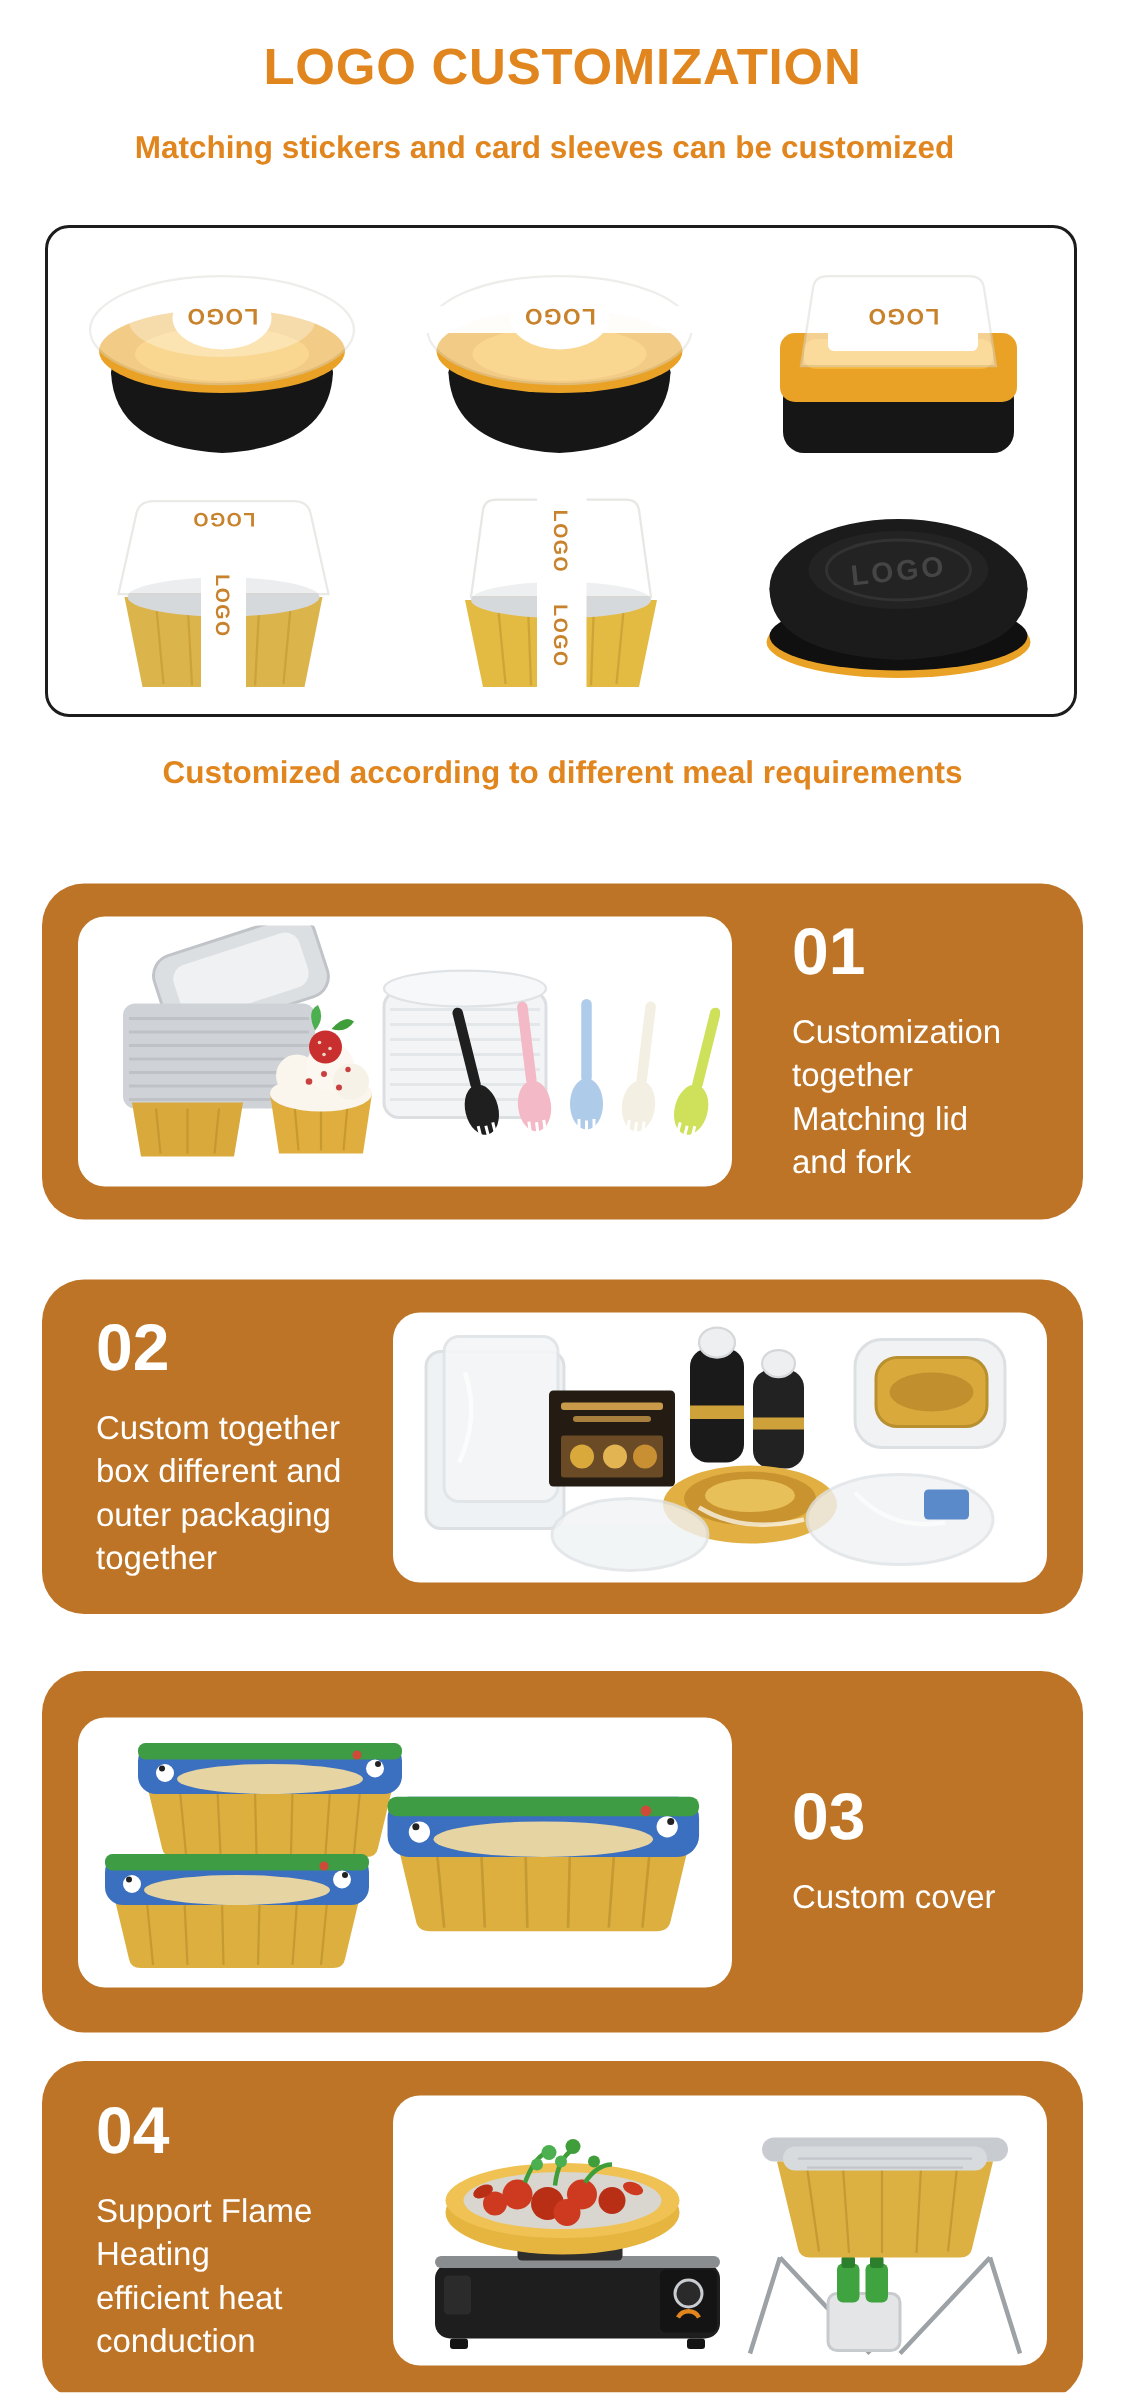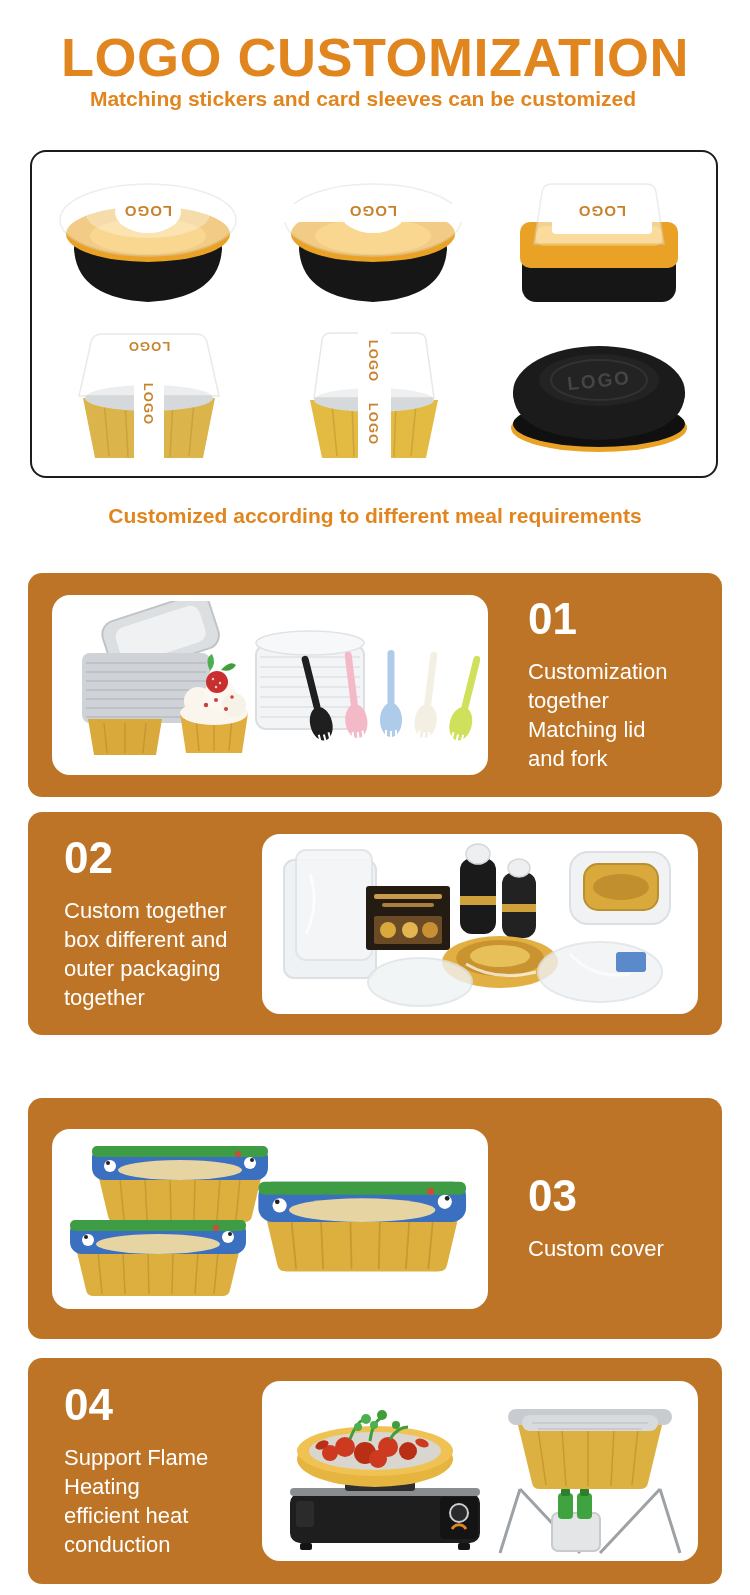--- a/index.html
+++ b/index.html
@@ -10,42 +10,42 @@
     --container_black:#161616;
   }
   *{margin:0;padding:0;box-sizing:border-box;}
   html,body{background:#ffffff;}
   .page{
     position:relative;width:750px;height:1595px;background:#ffffff;
     font-family:"Liberation Sans",sans-serif;overflow:hidden;
   }
   .title{
     position:absolute;top:26px;left:0;width:750px;text-align:center;
-    font-size:54px;font-weight:800;letter-spacing:.5px;color:var(--heading);
+    font-size:34px;font-weight:800;letter-spacing:.5px;color:var(--heading);
   }
   .subtitle{
     position:absolute;top:87px;left:0;width:726px;text-align:center;
     font-size:21px;font-weight:700;color:var(--heading);
   }
   .sample-box{
     position:absolute;left:30px;top:150px;width:688px;height:328px;
     background:#fff;border:2px solid var(--box_border);border-radius:16px;
     display:grid;grid-template-columns:1fr 1fr 1fr;grid-template-rows:1fr 1fr;
     align-items:center;justify-items:center;padding:8px 4px;
   }
   .section-heading{
     position:absolute;top:504px;left:0;width:750px;text-align:center;
     font-size:21px;font-weight:700;color:var(--heading);
   }
   .card{
     position:absolute;left:28px;width:694px;background:var(--card);
-    border-radius:14px;display:flex;align-items:center;
+    border-radius:28px;display:flex;align-items:center;margin-top:16px;
   }
   .card-1{top:573px;height:224px;}
-  .card-2{top:812px;height:223px;}
+  .card-2{top:837px;height:223px;}
   .card-3{top:1098px;height:241px;}
   .card-4{top:1358px;height:226px;}
   .panel{
     background:#fff;border-radius:18px;width:436px;height:180px;
     flex:0 0 auto;display:flex;align-items:center;justify-content:center;overflow:hidden;
   }
   .card.img-left .panel{margin-left:24px;}
   .card.img-right .panel{margin-right:24px;}
   .text-col{flex:1;color:#fff;}
   .card.img-left .text-col{padding-left:40px;padding-right:8px;}

